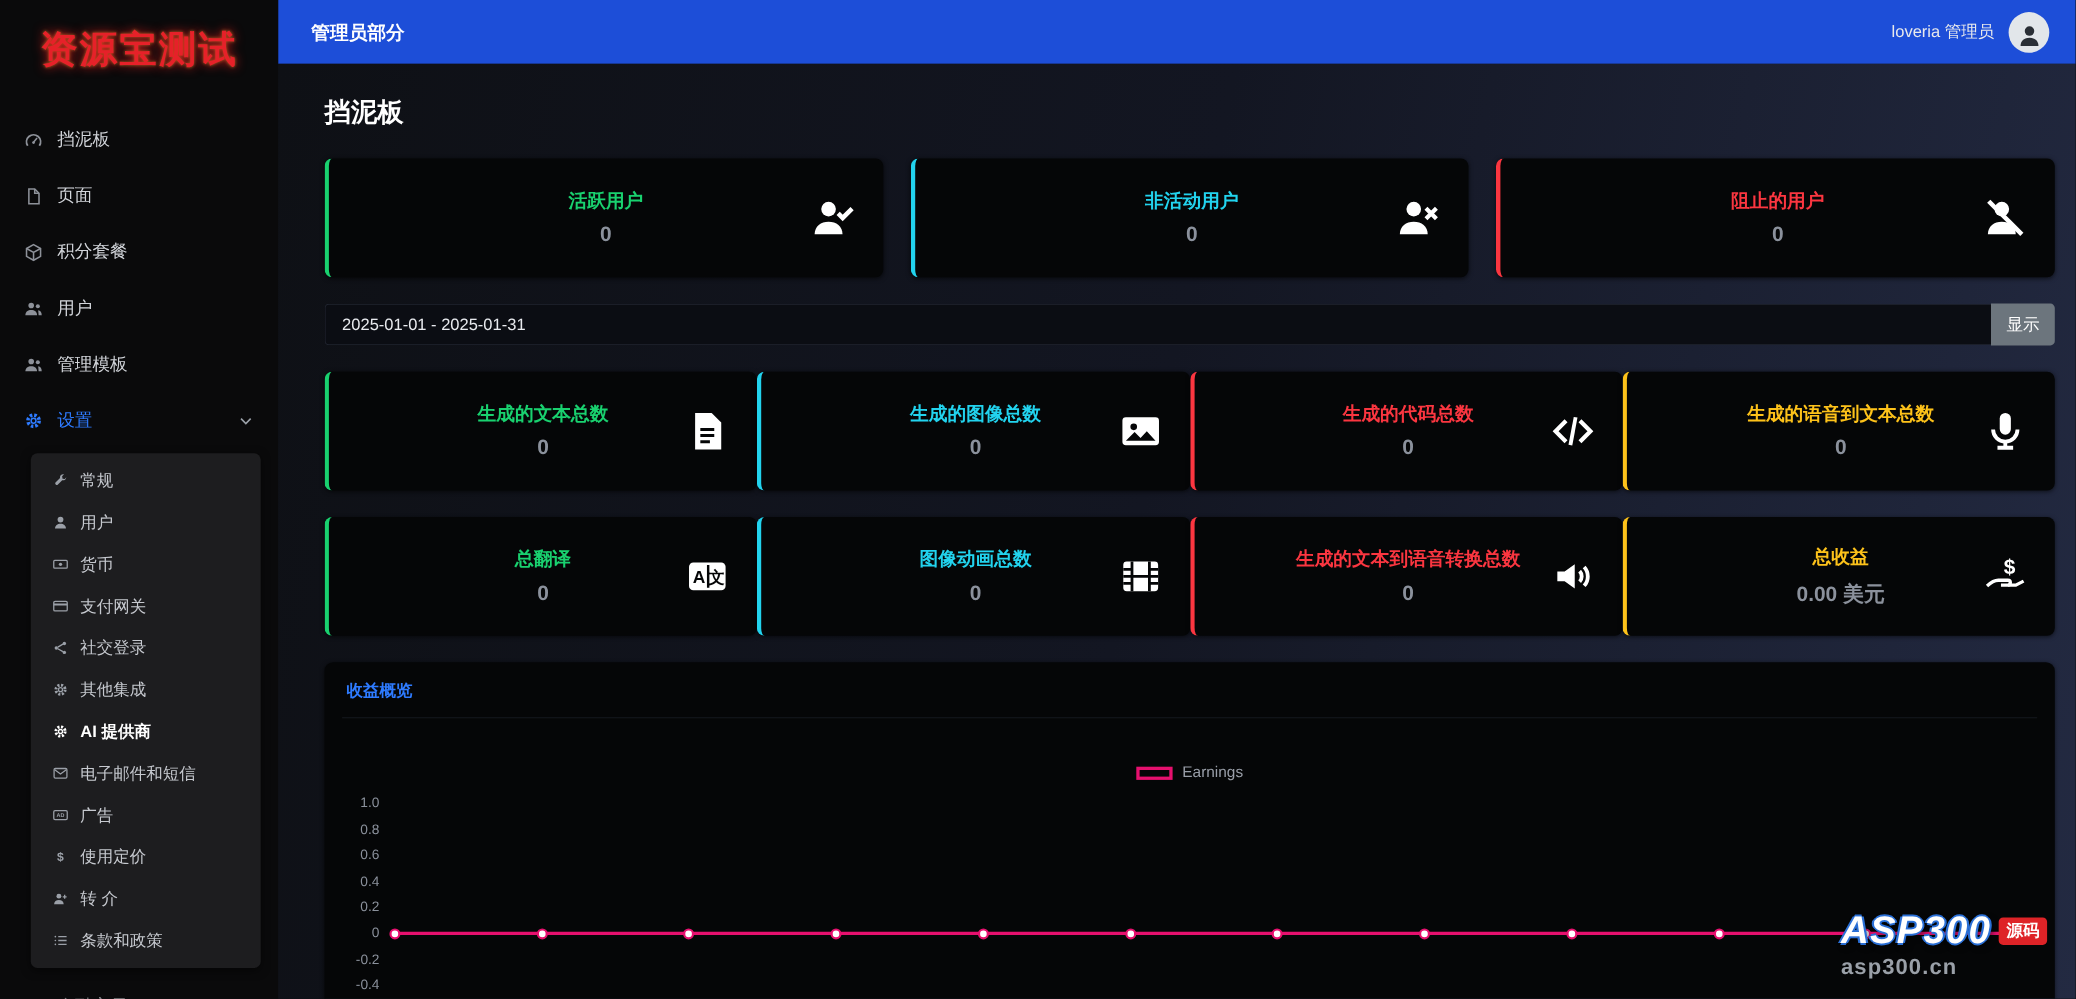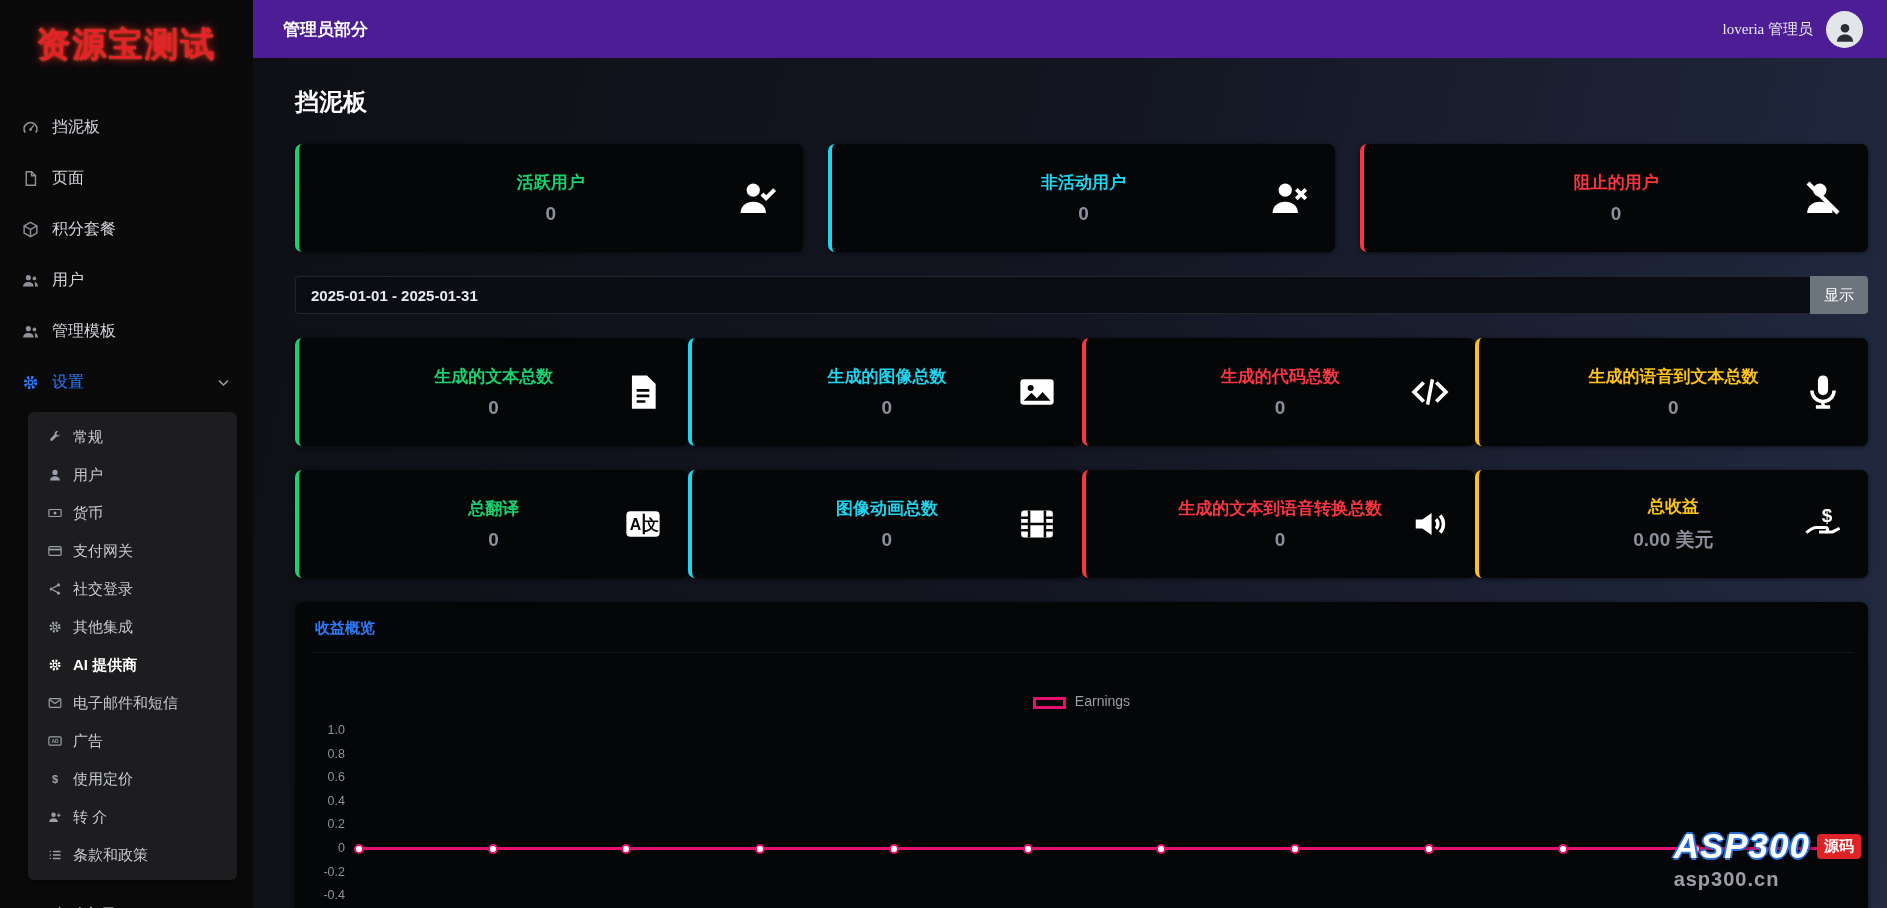--- a/index.html
+++ b/index.html
@@ -18,41 +18,41 @@
   .nav-item.settings .ic { color:#2e7bff; }
   .chev { margin-left:auto; width:15px; height:15px; color:#9aa0a8; display:inline-flex; }
   .submenu { margin:4px 16px 10px 28px; background:#1d1d1f; border-radius:6px; padding:6px 0; box-shadow:0 2px 8px rgba(0,0,0,.5); }
   .submenu-item { display:flex; align-items:center; gap:11px; padding:9.5px 20px; font-size:15px; color:#c6c9cf; cursor:pointer; }
   .submenu-item .ic { width:14px; height:14px; color:#9ba0a8; display:inline-flex; flex:none; }
   .submenu-item.active { color:#ffffff; font-weight:bold; }
   .submenu-item.active .ic { color:#ffffff; }
   .nav-footer { margin-top:auto; margin-bottom:14px; }
   
   .right-col { flex:1; display:flex; flex-direction:column; min-width:0; }
-  .topbar { height:58px; min-height:58px; background:#4c1d95; display:flex; align-items:center; padding:0 24px 0 30px;font-family:Liberation Serif, serif; }
+  .topbar { height:58px; min-height:58px; background:#1d4ed8; display:flex; align-items:center; padding:0 24px 0 30px; }
   .topbar-title { color:#fff; font-weight:bold; font-size:17px; }
   .topbar-right { margin-left:auto; display:flex; align-items:center; gap:13px; color:#e9eaec; font-size:15px; }
   .avatar { width:37px; height:37px; border-radius:50%; background:#e2e6ea; display:flex; align-items:center; justify-content:center; cursor:pointer; overflow:hidden; }
   .avatar .ic { width:26px; height:26px; color:#2a2f36; margin-top:6px; }
   
   .main { flex:1; background:linear-gradient(102deg,#0e1015 0%, #131622 48%, #232a42 100%); padding:22px 19px 0 42px; overflow:hidden; }
   .page-title { color:#fff; font-size:24px; font-weight:bold; margin:6px 0 26px; }
   .cards3 { display:grid; grid-template-columns:repeat(3,1fr); gap:25px; margin-bottom:24px; }
   .cards4 { display:grid; grid-template-columns:repeat(4,1fr); margin-bottom:24px; }
   .stat-card { --accent:#888; position:relative; background:#050607; border-radius:7px; border-left:4px solid var(--accent);
                height:108px; padding:18px 24px; display:flex; flex-direction:column; justify-content:center; gap:9px;
                box-shadow:0 1px 4px rgba(0,0,0,.55);text-align:center; }
   .stat-title { font-size:17px; font-weight:bold; color:var(--accent); }
   .stat-value { font-size:19px; font-weight:bold; color:#8b919c; }
   .stat-icon { position:absolute; right:26px; top:50%; transform:translateY(-50%); width:38px; height:38px; color:#fff; }
   .stat-icon svg, .ic svg, .chev svg { width:100%; height:100%; display:block; }
   
   .date-row { display:flex; margin-bottom:24px; height:38px; }
   .date-input { flex:1; background:#0b0d13; border:1px solid #20242f; border-right:none; border-radius:4px 0 0 4px;
-                color:#e8eaee; font-size:15px; padding:0 15px; font-family:inherit; outline:none;font-weight:bold; }
+                color:#e8eaee; font-size:15px; padding:0 15px; font-family:inherit; outline:none; }
   .show-btn { width:58px; background:#6c757d; border:none; color:#fff; font-size:15px; border-radius:0 4px 4px 0; cursor:pointer; font-family:inherit; }
   
   .chart-card { background:#050607; border-radius:8px; height:430px; padding:0 16px; box-shadow:0 1px 4px rgba(0,0,0,.55); }
   .chart-header { color:#2e7bff; font-weight:bold; font-size:15px; padding:17px 4px 14px; border-bottom:1px solid #15171d; }
   .legend { display:flex; justify-content:center; align-items:flex-end; gap:9px; margin:40px 0 10px; }
   .legend-swatch { width:33px; height:12px; border:3px solid #e6106e; }
   .legend-label { color:#999ea8; font-size:14px; }
   .plot { display:flex; margin-top:6px; }
   .yaxis { width:40px; display:flex; flex-direction:column; align-items:flex-end; padding-right:6px; }
   .ytick { height:23.6px; line-height:23.6px; font-size:12.5px; color:#8b919c; }

